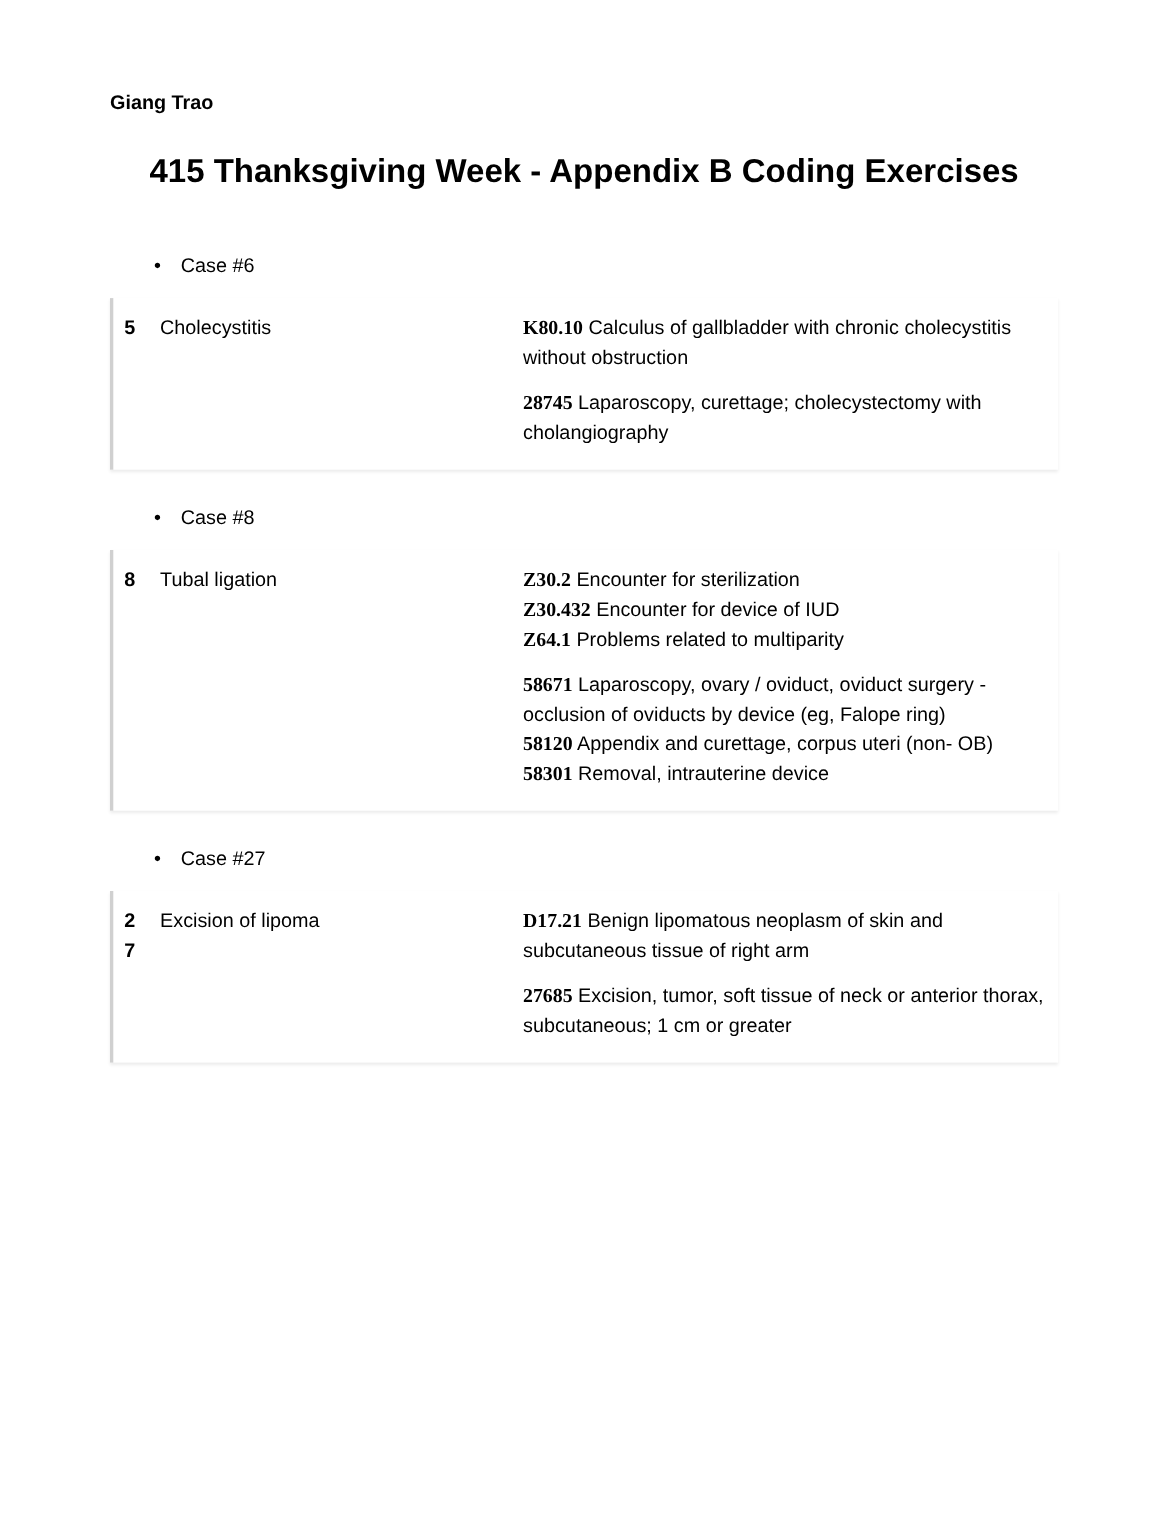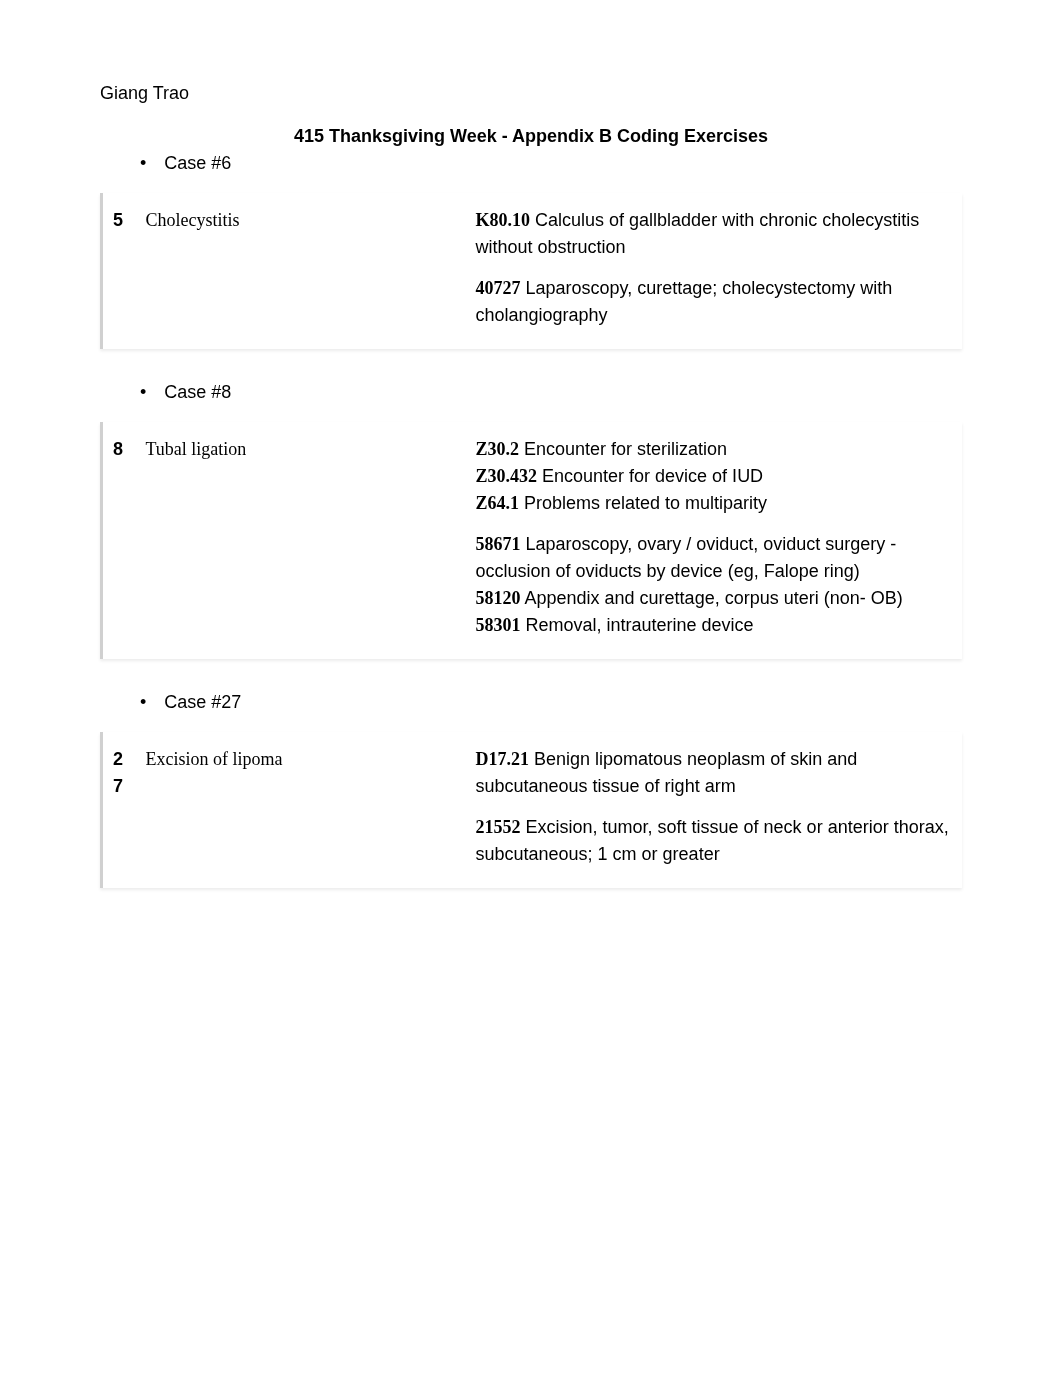--- a/index.html
+++ b/index.html
@@ -11,26 +11,28 @@
     font-family: Arial, Helvetica, sans-serif;
     background: #fff;
     width: 1062px;
     height: 1377px;
     padding: 80px 100px;
     color: #000;
     font-size: 18px;
     line-height: 1.5;
   }
   .author {
-    margin-bottom: 16px;
+    margin-bottom: 26px;
+    font-weight: bold;
   }
   .title {
     font-weight: bold;
     text-align: center;
-    font-size: 18px;
+    font-size: 30px;
+    margin-bottom: 50px;
   }
   .bullet-row {
     display: flex;
     align-items: center;
     margin-bottom: 16px;
     margin-left: 40px;
   }
   .bullet {
     font-size: 18px;
     margin-right: 18px;
@@ -46,21 +48,20 @@
     vertical-align: top;
     padding: 14px 10px 20px 10px;
   }
   .col-num {
     width: 34px;
     font-weight: bold;
     border-left: 3px solid #d0d0d0;
   }
   .col-desc {
     width: 330px;
-    font-family: Liberation Serif, serif;
   }
   .col-codes {
     width: auto;
   }
   .code-bold {
     font-weight: bold;
     font-family: Liberation Serif, serif;
   }
   .spacer {
     height: 14px;
@@ -79,21 +80,21 @@
 </div>
 
 <table class="case-table">
   <tbody>
       <tr>
     <td class="col-num">5</td>
     <td class="col-desc">Cholecystitis</td>
     <td class="col-codes">
       <div><span class="code-bold">K80.10</span><span> Calculus of gallbladder with chronic cholecystitis without obstruction</span></div>
       <div class="spacer"></div>
-      <div><span class="code-bold">40727</span><span> Laparoscopy, curettage; cholecystectomy with cholangiography</span></div>
+      <div><span class="code-bold">28745</span><span> Laparoscopy, curettage; cholecystectomy with cholangiography</span></div>
     </td>
   </tr>
 </tbody>
   </table>
 
 <div class="bullet-row">
   <span class="bullet">•</span>
   <span>Case #8</span>
 </div>
 
@@ -124,17 +125,17 @@
   <tbody>
       <tr>
     <td class="col-num">
       <div>2</div>
       <div>7</div>
     </td>
     <td class="col-desc">Excision of lipoma</td>
     <td class="col-codes">
       <div><span class="code-bold">D17.21</span><span> Benign lipomatous neoplasm of skin and subcutaneous tissue of right arm</span></div>
       <div class="spacer"></div>
-      <div><span class="code-bold">21552</span><span> Excision, tumor, soft tissue of neck or anterior thorax, subcutaneous; 1 cm or greater</span></div>
+      <div><span class="code-bold">27685</span><span> Excision, tumor, soft tissue of neck or anterior thorax, subcutaneous; 1 cm or greater</span></div>
     </td>
   </tr>
 </tbody>
   </table>
 
 </body></html>

